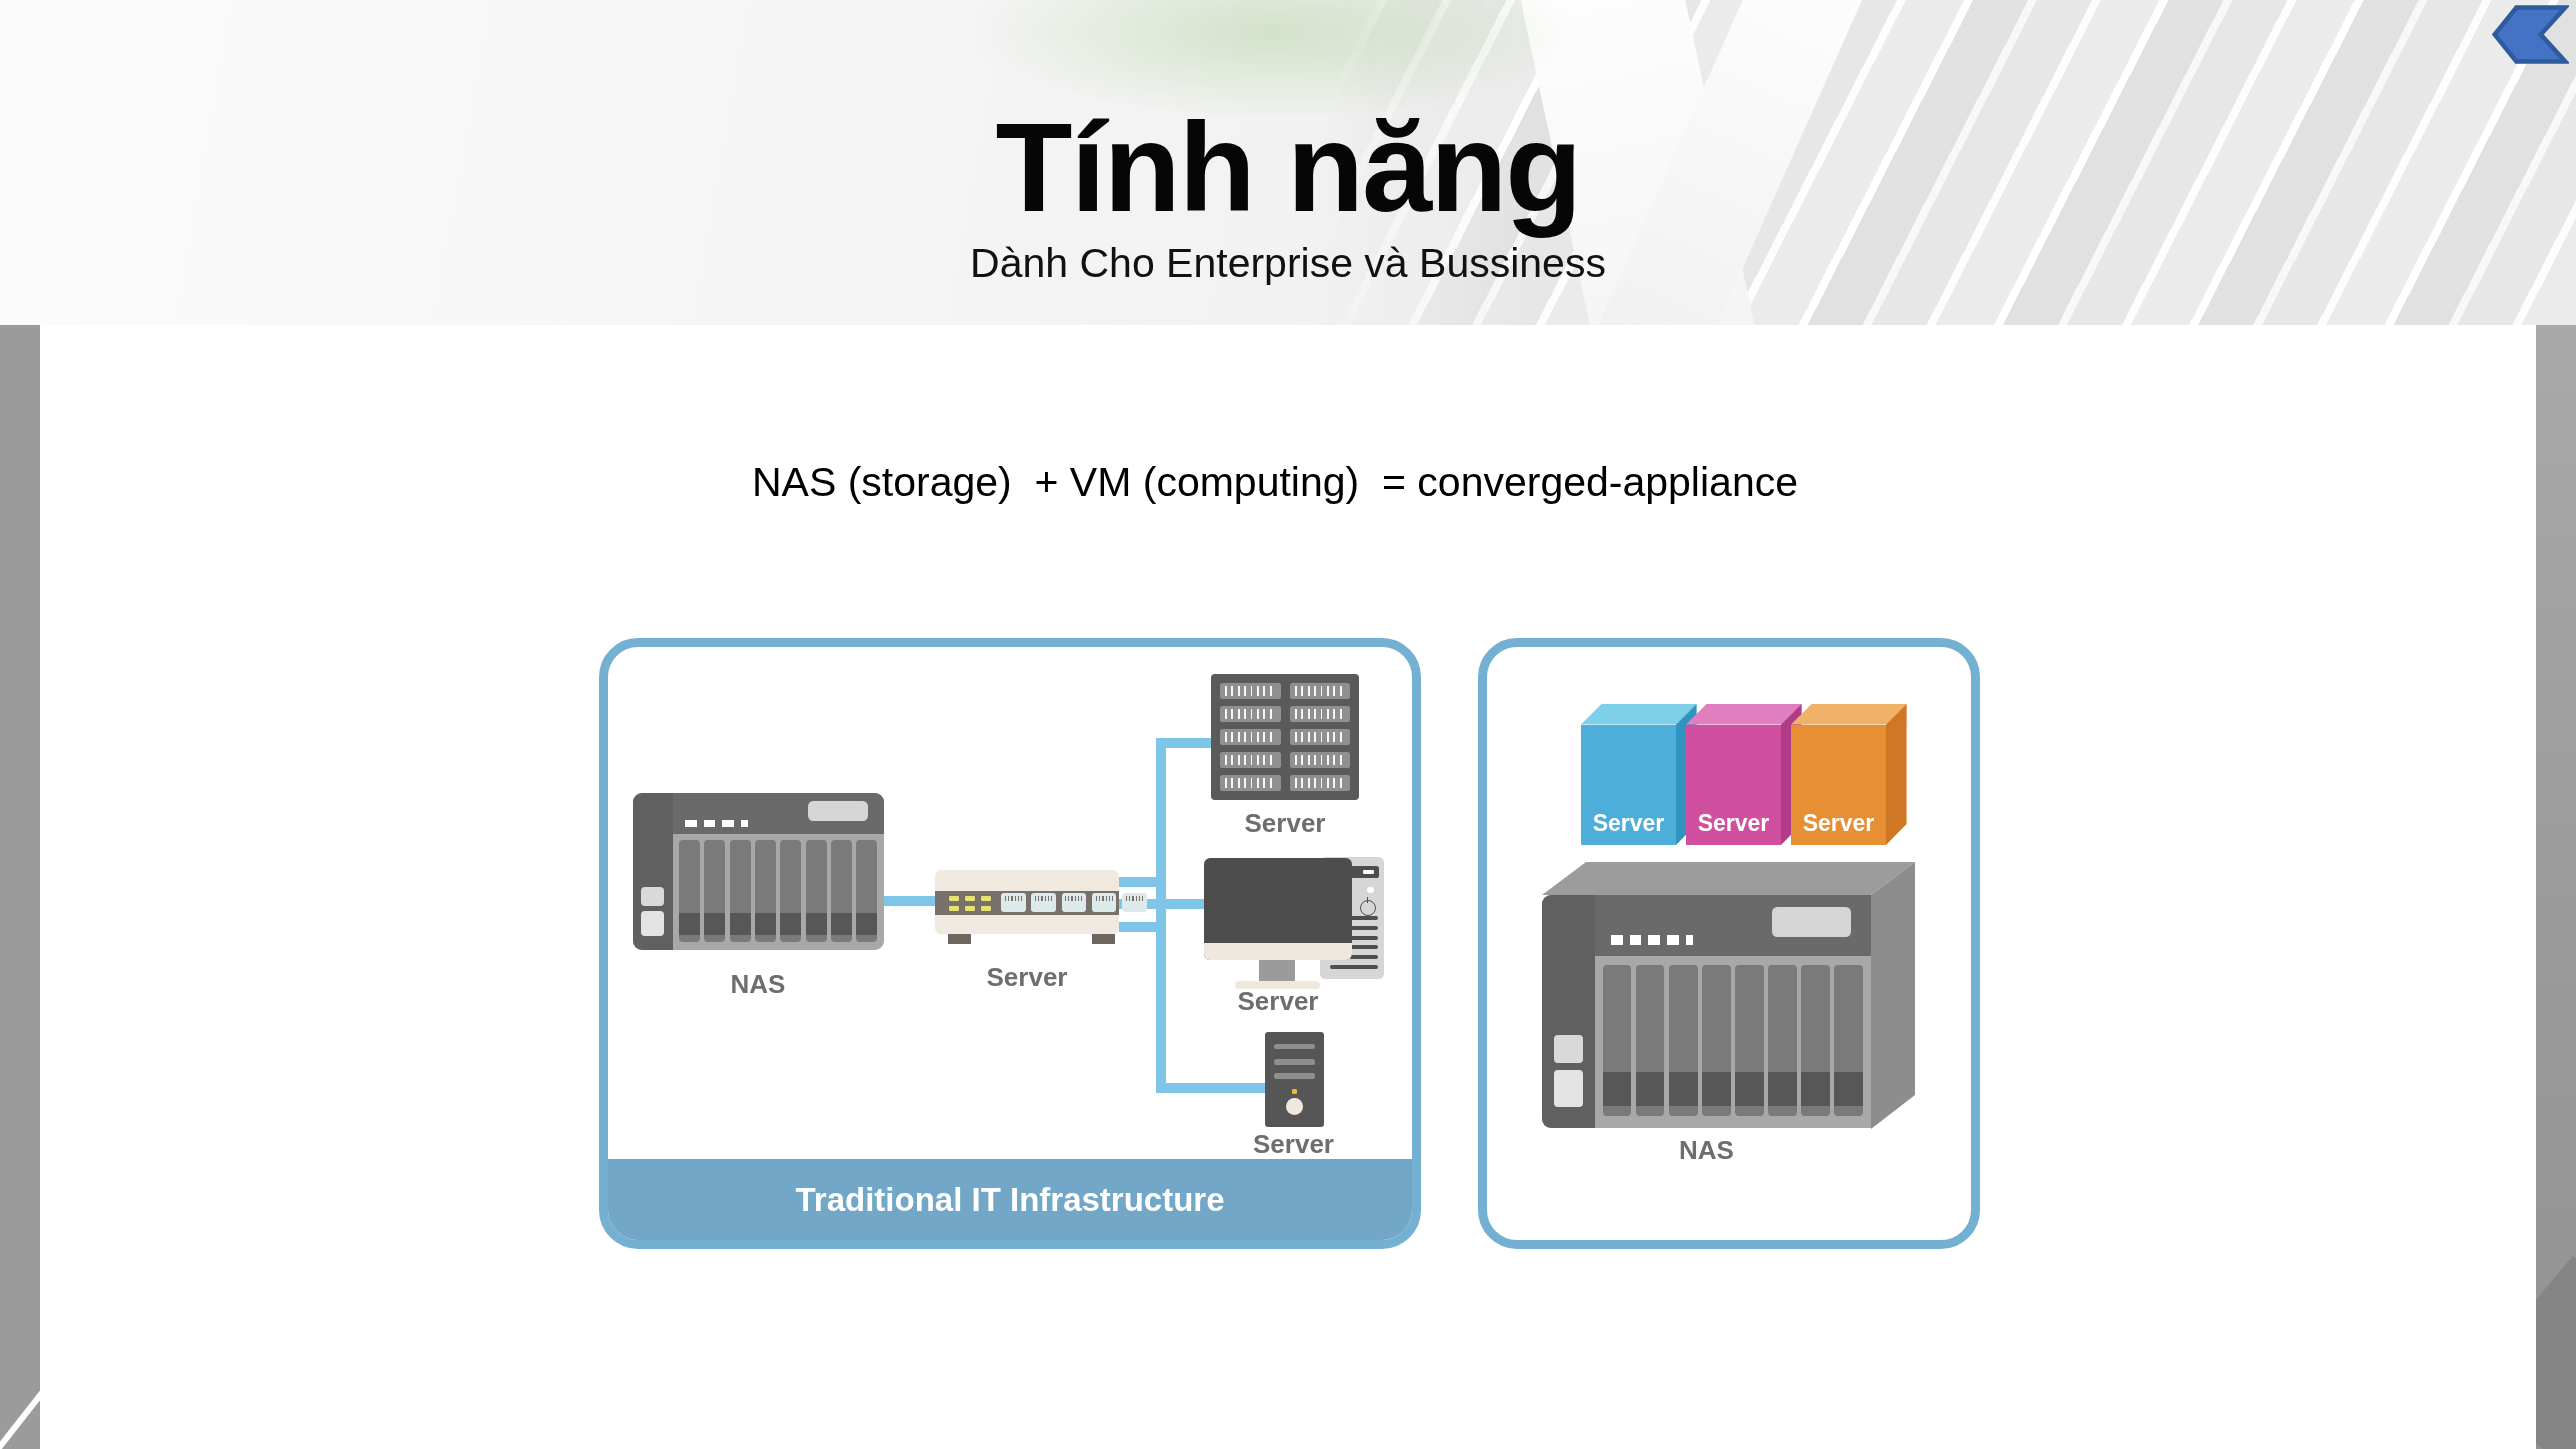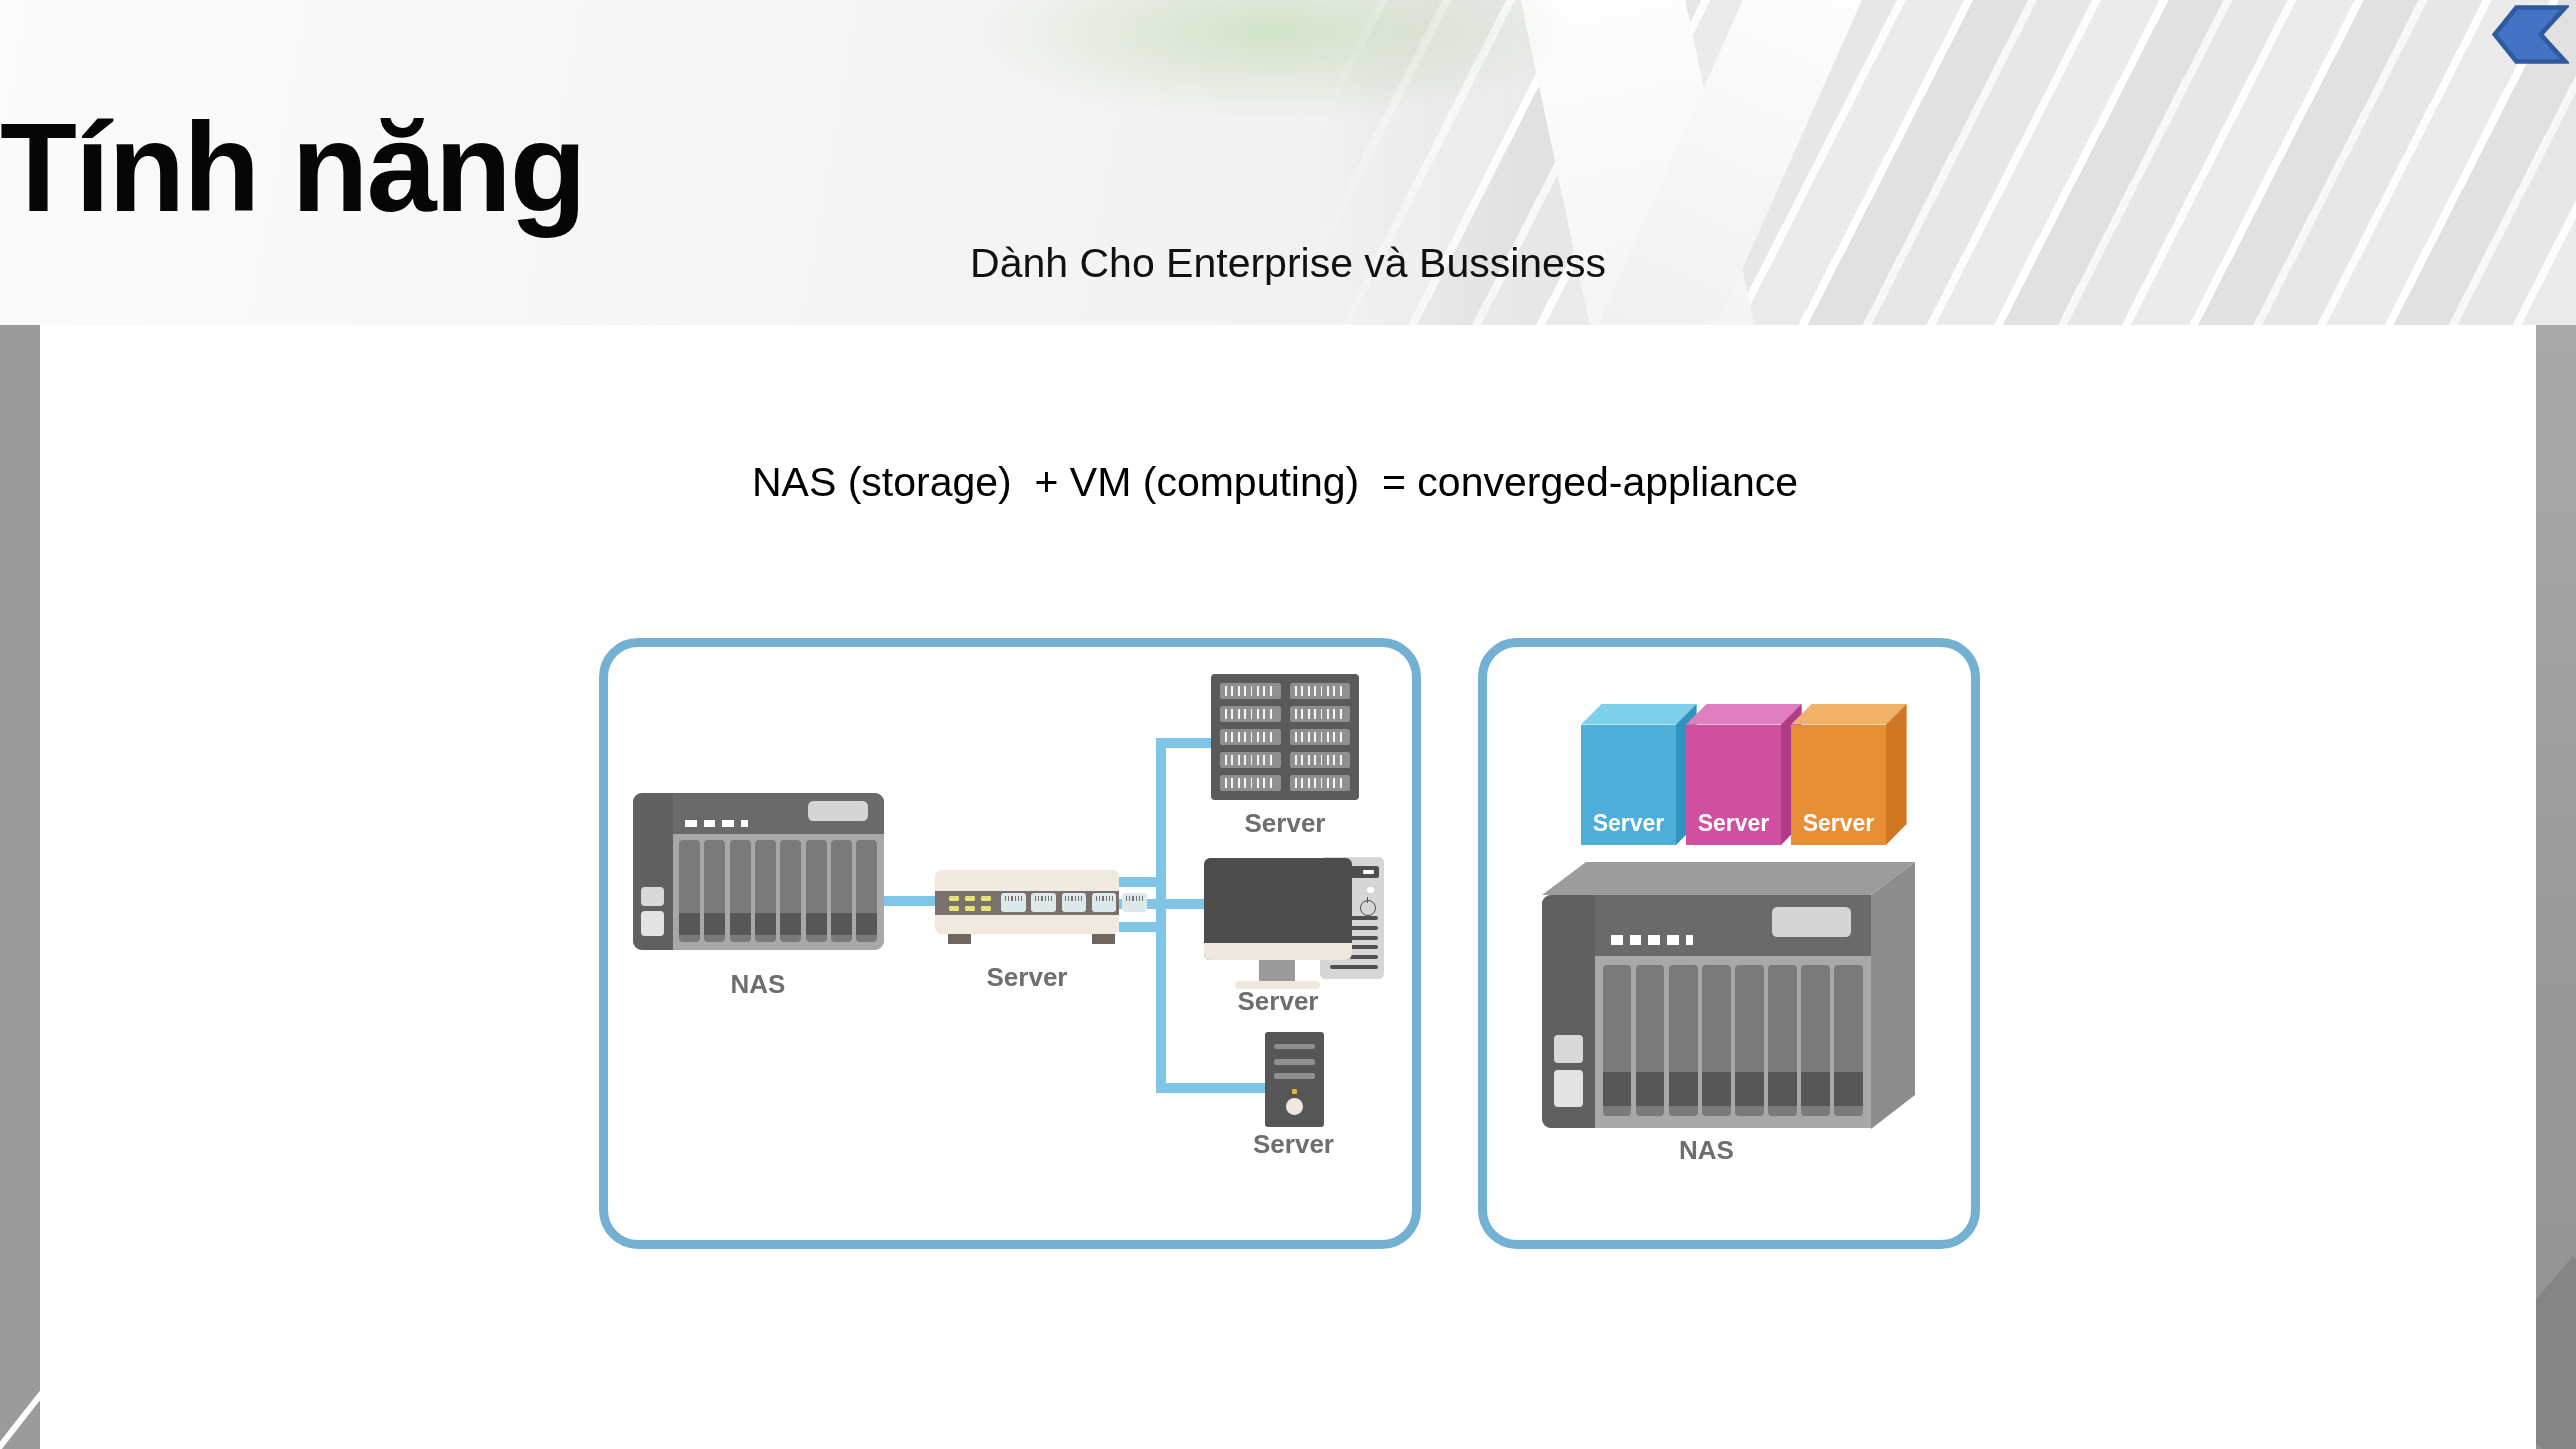--- a/index.html
+++ b/index.html
@@ -23,21 +23,21 @@
   .strip-left{left:0;top:325px;width:40px;height:1124px;background:#9b9b9b;overflow:hidden;}
   .strip-left-line{position:absolute;left:-45px;top:1077px;width:155px;height:6.4px;
     background:#fdfdfd;transform:rotate(-52deg);}
   .strip-right{left:2536px;top:325px;width:40px;height:1124px;overflow:hidden;
     background:linear-gradient(to bottom,#a9a9a9 0%,#9a9a9a 55%,#929292 100%);}
   .strip-right-line{position:absolute;left:-32px;top:953px;width:129px;height:167px;
     background:#858585;transform:rotate(40deg);}
   .panel{left:40px;top:325px;width:2496px;height:1124px;background:#ffffff;}
 
   
-  .title{left:0;top:95px;width:2576px;text-align:left;font-size:126px;font-weight:bold;
+  .title{left:0;top:95px;width:2576px;text-align:center;font-size:126px;font-weight:bold;
     color:#060606;letter-spacing:-1.9px;}
   .subtitle{left:0;top:240px;width:2576px;text-align:center;font-size:41px;color:#111;}
   .formula{left:32px;top:459px;width:2486px;text-align:center;font-size:41px;color:#000;white-space:pre;}
 
   
   .box{border:9px solid #74b0d2;border-radius:39px;background:#fff;box-sizing:border-box;}
   .box-trad{left:599px;top:638px;width:822px;height:611px;}
   .box-adv{left:1478px;top:638px;width:502px;height:611px;}
   .caption{position:absolute;left:0;right:0;bottom:0;height:81px;background:#72a7c7;
     border-radius:0 0 30px 30px;display:flex;align-items:center;justify-content:center;
@@ -252,20 +252,21 @@
 
     <div class="abs twr">
       <div class="twr-bar" style="top:11.6px;"></div>
       <div class="twr-bar" style="top:27px;"></div>
       <div class="twr-bar" style="top:41px;"></div>
       <div class="twr-dot"></div>
       <div class="twr-circle"></div>
     </div>
     <div class="icon-label" style="left:618px;top:482px;width:135px;">Server</div>
 
+    <div class="caption">Traditional IT Infrastructure</div>
   </div>
 
   <div class="abs box box-adv">
 
     <div class="abs nas3d">
       <div class="nas3d-top"></div>
       <div class="nas3d-side"></div>
       <div class="nas nas-b">
         <div class="nas-side"></div>
         <div class="nas-topband" style="border-radius:0;"></div>

